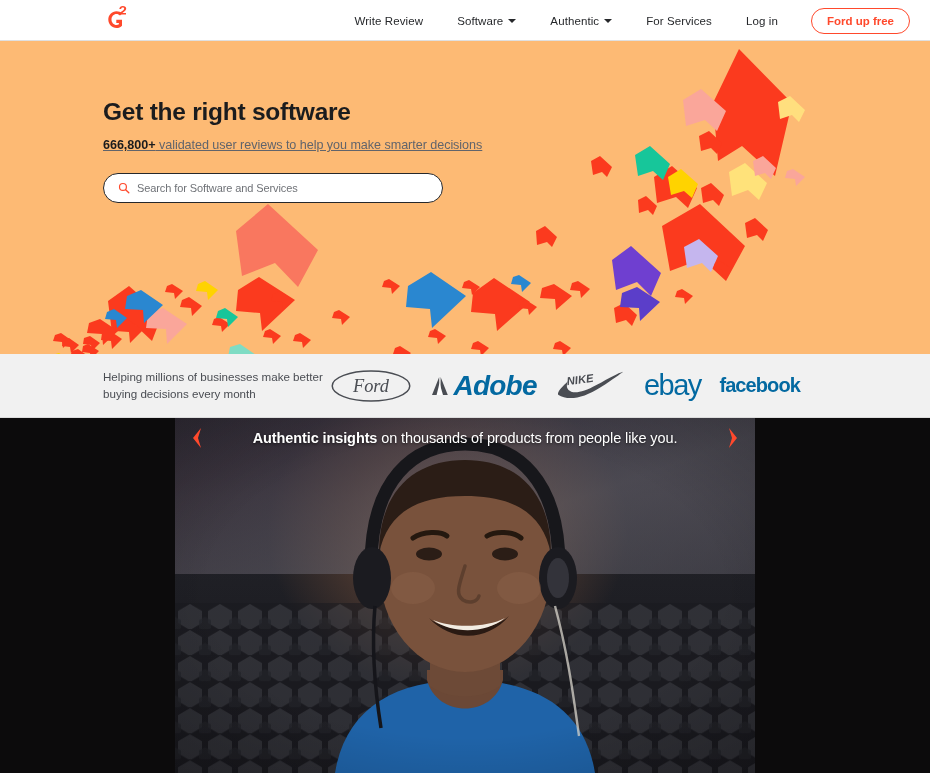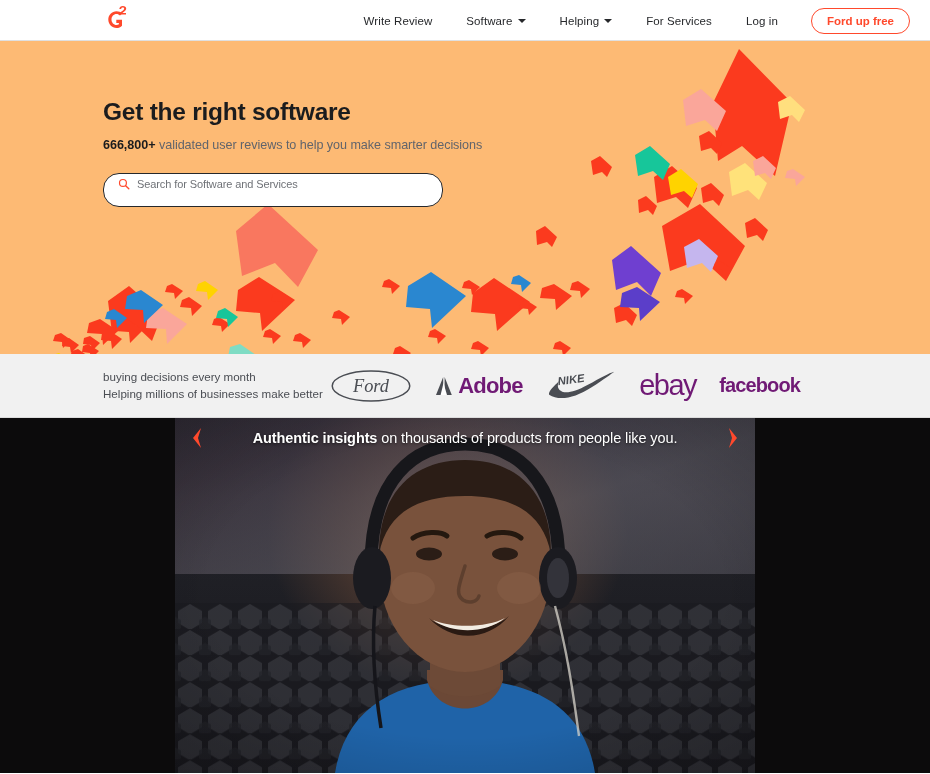--- a/index.html
+++ b/index.html
@@ -86,33 +86,34 @@
     color:#1b1c1e;
     font-weight:bold;
     letter-spacing:-0.25px;
   }
   .hero h1 .l2 { display:block; }
   .hero-sub {
     margin-top:13px;
     font-size:12.6px;
     color:#61646b;
     letter-spacing:-0.05px;
+    text-decoration:underline;
   }
   .hero-sub b { color:#1b1c1e; font-weight:bold; }
 
   .searchbox {
     margin-top:21px;
     width:340px;
     height:30px;
     background:#ffffff;
     border:1.4px solid #26282b;
     border-radius:16px;
     display:flex;
-    align-items:flex-end;
-    padding:16px 14px;
+    align-items:flex-start;
+    padding:8px 14px;
     cursor:text;
   }
   .searchbox .sicon { width:12px; height:12px; flex:0 0 auto; margin-right:7px; }
   .searchbox .splaceholder {
     font-size:11px;
     color:#6f7277;
     letter-spacing:-0.1px;
   }
 
   .arrow-art {
@@ -140,25 +141,25 @@
     color:#4a4d53;
   }
   .brandrow {
     position:absolute;
     left:330px;
     right:130px;
     display:flex;
     align-items:center;
     justify-content:space-between;
   }
-  .brand { color:#701a75; display:flex; align-items:center; }
+  .brand { color:#0369a1; display:flex; align-items:center; }
   .brand-ford { width:82px; height:34px; }
   .brand-adobe {
-    font-size:22px; font-weight:bold; letter-spacing:-0.8px;
-    display:flex; align-items:center; gap:1px;
+    font-size:28px; font-weight:bold; letter-spacing:-0.8px;
+    display:flex; align-items:center; gap:1px;font-style:italic;
   }
   .brand-nike { width:70px; height:30px; }
   .brand-ebay { font-size:29px; font-weight:500; letter-spacing:-1.5px; }
   .brand-fb { font-size:20px; font-weight:bold; letter-spacing:-0.9px; }
 
   
   .videosec {
     position:relative;
     height:355px;
     background:#0c0b0c;
@@ -228,21 +229,21 @@
 
   <div class="nav">
     <div class="nav-item">
       <span>Write Review</span>
     </div>
     <div class="nav-item">
       <span>Software</span>
       <span class="caret"></span>
     </div>
     <div class="nav-item">
-      <span>Helping</span>
+      <span>Authentic</span>
       <span class="caret"></span>
     </div>
     <div class="nav-item">
       <span>For Services</span>
     </div>
     <div class="nav-item">
       <span>Log in</span>
     </div>
     <div class="signup">Ford up free</div>
   </div>
@@ -503,22 +504,22 @@
         <circle cx="6.6" cy="6.6" r="4.6" fill="none" stroke="#ff492c" stroke-width="1.6"></circle>
         <line x1="10.2" y1="10.2" x2="14.4" y2="14.4" stroke="#ff492c" stroke-width="1.8" stroke-linecap="round"></line>
       </svg>
       <span class="splaceholder">Search for Software and Services</span>
     </div>
   </div>
 </div>
 
 <div class="logoband">
   <div class="logoband-text">
+    <div>Helping millions of businesses make better</div>
     <div>buying decisions every month</div>
-    <div>Helping millions of businesses make better</div>
   </div>
 
   <div class="brandrow">
     <div class="brand">
       <svg class="brand-ford" viewBox="0 0 120 50">
         <ellipse cx="60" cy="25" rx="57" ry="22" fill="none" stroke="#4a4d53" stroke-width="2.2"></ellipse>
         <text x="60" y="34" text-anchor="middle" font-family="Liberation Serif, serif" font-style="italic" font-size="27" fill="#4a4d53">Ford</text>
       </svg>
     </div>
 

